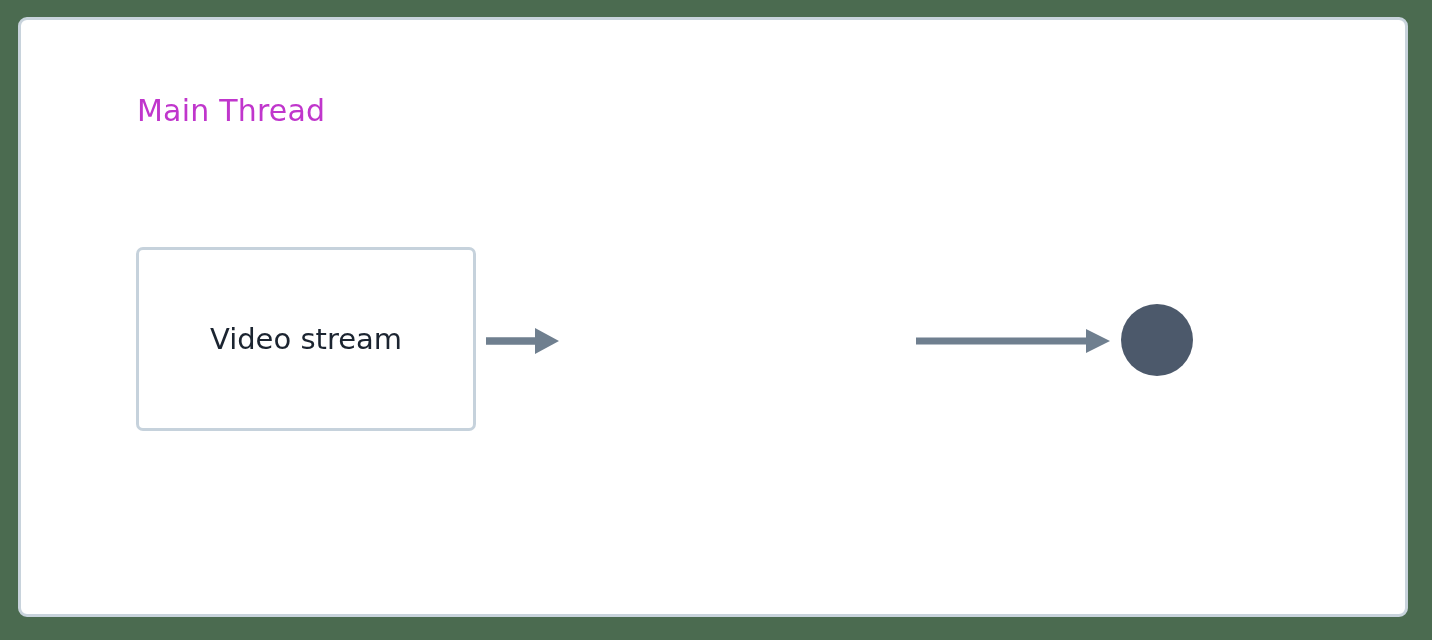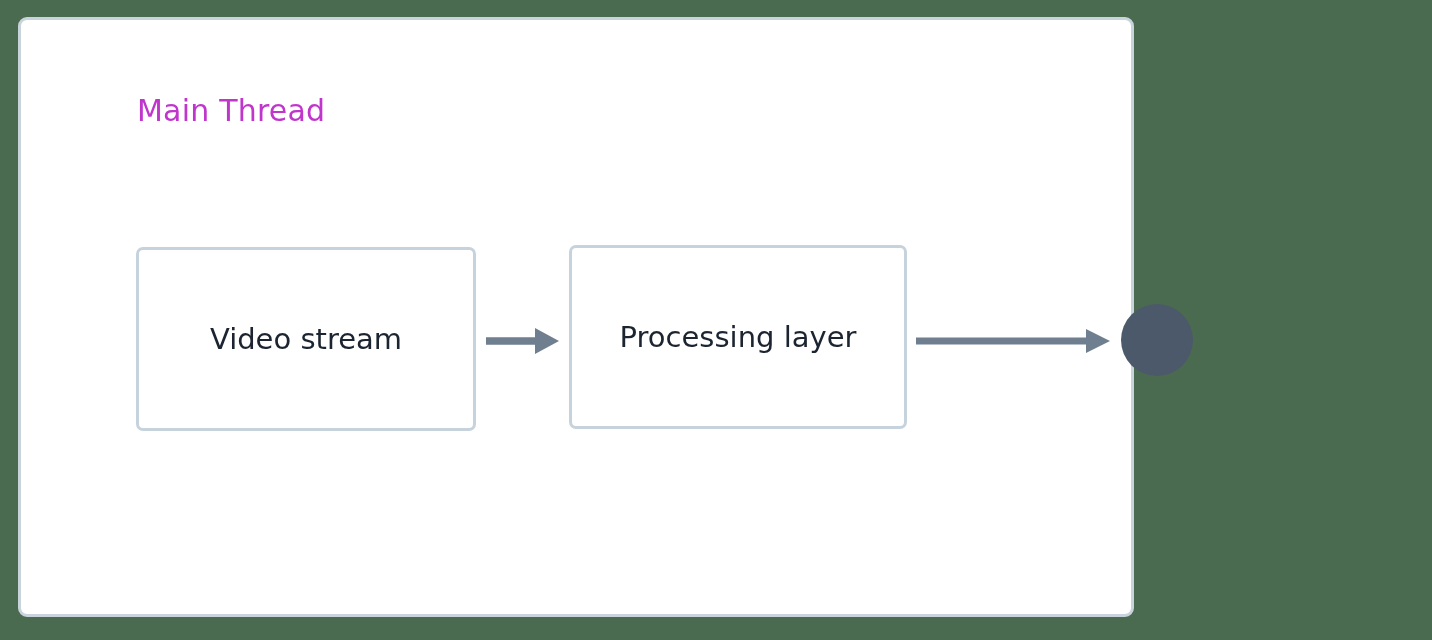--- a/index.html
+++ b/index.html
@@ -18,21 +18,21 @@
     position: relative;
     width: 1432px;
     height: 640px;
   }
 
   
   .panel {
     position: absolute;
     left: 18px;
     top: 17px;
-    width: 1116px;
+    width: 1390px;
     height: 600px;
     box-sizing: border-box;
     background: #ffffff;
     border: 3px solid #c8d3dc;
     border-radius: 9px;
   }
 
   
   .lane-title {
     position: absolute;
@@ -118,23 +118,20 @@
     <div class="node-box" id="box-video">
       <span class="node-label">Video stream</span>
     </div>
 
     <div class="arrow" id="arrow-1">
       <svg width="80" height="42" viewBox="0 0 80 42" xmlns="http://www.w3.org/2000/svg">
         <path d="M3 17.2 H52 V8 L76 21 L52 34 V24.8 H3 Z" fill="#6f7f8f"></path>
       </svg>
     </div>
 
-    <div class="node-box" id="box-processing">
-      <span class="node-label">Processing layer</span>
-    </div>
 
     <div class="arrow" id="arrow-2">
       <svg width="200" height="42" viewBox="0 0 200 42" xmlns="http://www.w3.org/2000/svg">
         <path d="M2 17.6 H172 V9 L196 21 L172 33 V24.4 H2 Z" fill="#6f7f8f"></path>
       </svg>
     </div>
 
     <div class="circle-node"></div>
 
 

